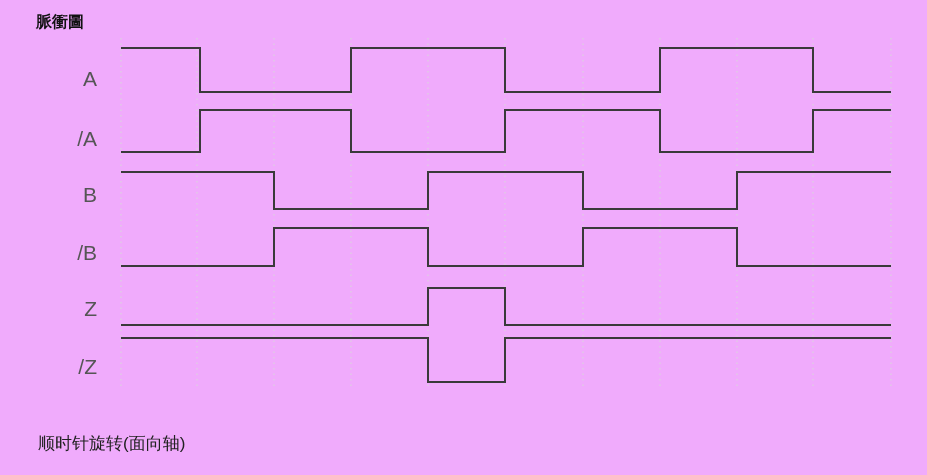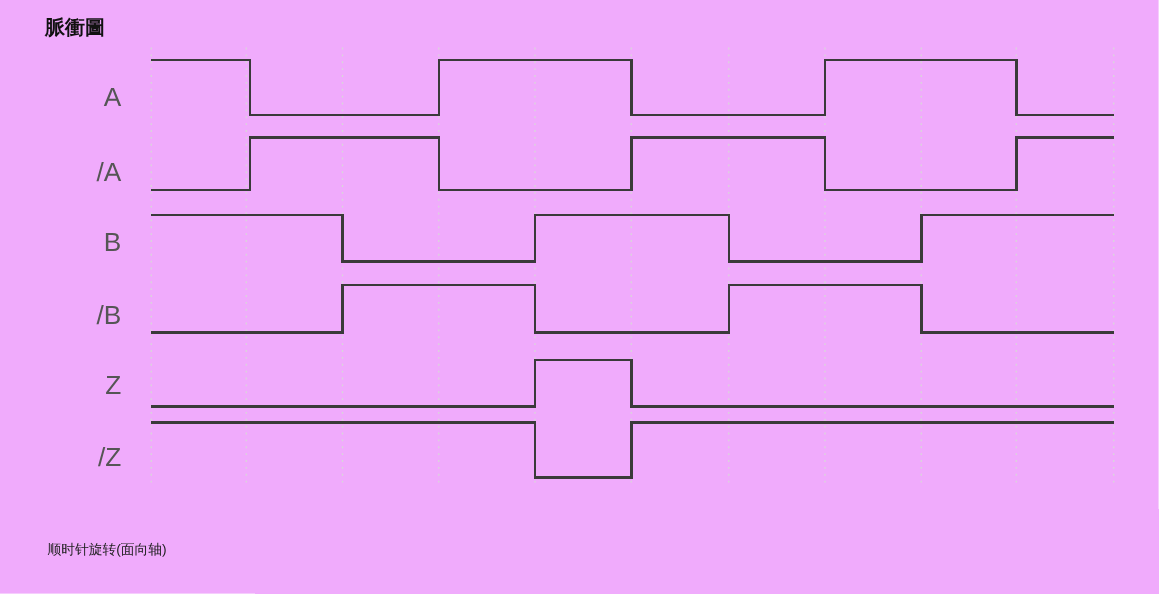--- a/index.html
+++ b/index.html
@@ -24,21 +24,21 @@
     font-size: 16px;
     font-weight: bold;
     color: #111111;
     letter-spacing: 0px;
     white-space: nowrap;
   }
   #caption {
     position: absolute;
     left: 38px;
     top: 432px;
-    font-size: 11px;
+    font-size: 17px;
     font-weight: normal;
     color: #222222;
     white-space: nowrap;
   }
   #chart {
     position: absolute;
     left: 0;
     top: 0;
     width: 927px;
     height: 475px;

